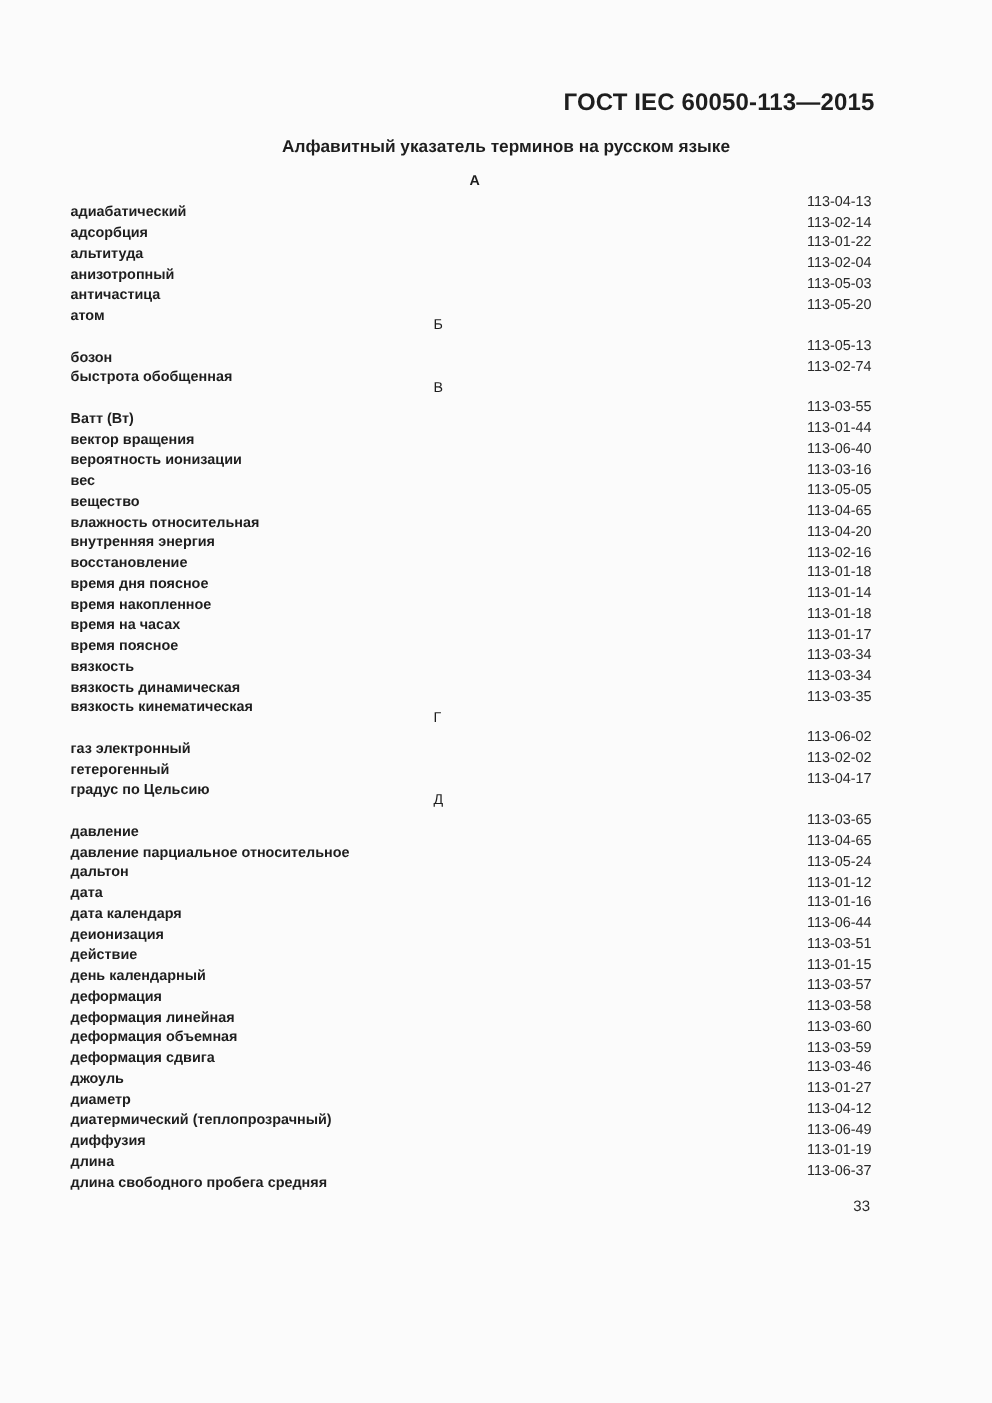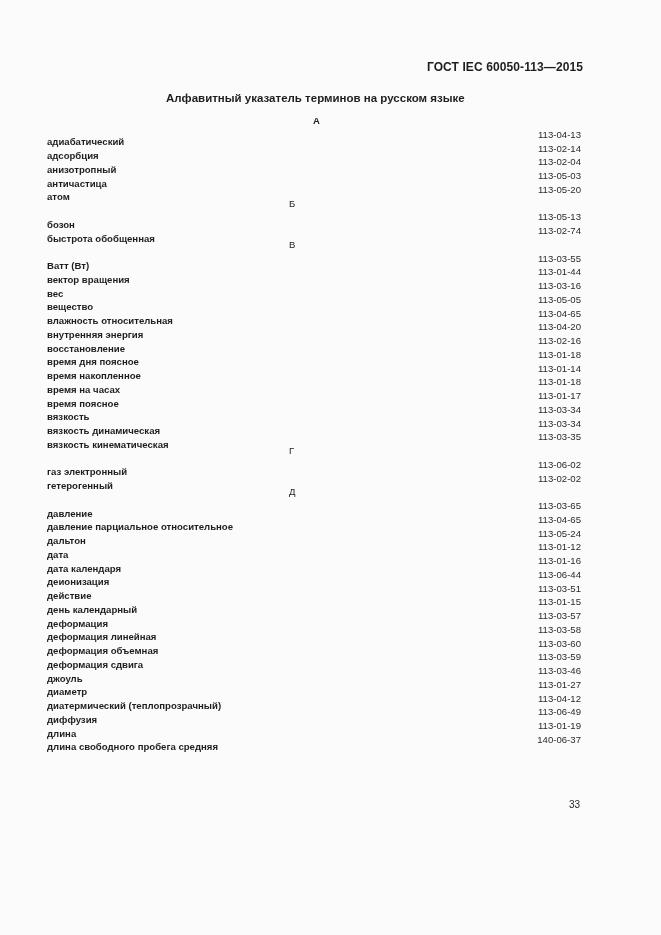--- a/index.html
+++ b/index.html
@@ -6,24 +6,24 @@
     body {
       width: 661px; height: 935px;
       background: #fbfbfb;
       position: relative;
       overflow: hidden;
       font-family: "Liberation Sans", sans-serif;
       color: #1e1e1e;
     }
     .doc-code {
       position: absolute; top: 60px; right: 78px;
-      font-size: 12px; font-weight: bold; letter-spacing: 0.1px;
+      font-size: 16px; font-weight: bold; letter-spacing: 0.1px;
     }
     .index-title {
-      position: absolute; top: 92px; left: 166px;
+      position: absolute; top: 92px; left: 188px;
       font-size: 11.5px; font-weight: bold;
     }
     .index-list {
       position: absolute; top: 114px; left: 47px; width: 534px;
     }
     .letter-head {
       height: 13.75px; line-height: 13.75px;
       font-size: 9.5px; font-weight: normal;
       position: relative;
     }
@@ -53,20 +53,24 @@
     </div>
     <div class="entry">
       <span class="term">адиабатический</span>
       <span class="code">113-04-13</span>
     </div>
     <div class="entry">
       <span class="term">адсорбция</span>
       <span class="code">113-02-14</span>
     </div>
     <div class="entry">
+      <span class="term">альтитуда</span>
+      <span class="code">113-01-22</span>
+    </div>
+    <div class="entry">
       <span class="term">анизотропный</span>
       <span class="code">113-02-04</span>
     </div>
     <div class="entry">
       <span class="term">античастица</span>
       <span class="code">113-05-03</span>
     </div>
     <div class="entry">
       <span class="term">атом</span>
       <span class="code">113-05-20</span>
@@ -87,20 +91,24 @@
     </div>
     <div class="entry">
       <span class="term">Ватт (Вт)</span>
       <span class="code">113-03-55</span>
     </div>
     <div class="entry">
       <span class="term">вектор вращения</span>
       <span class="code">113-01-44</span>
     </div>
     <div class="entry">
+      <span class="term">вероятность ионизации</span>
+      <span class="code">113-06-40</span>
+    </div>
+    <div class="entry">
       <span class="term">вес</span>
       <span class="code">113-03-16</span>
     </div>
     <div class="entry">
       <span class="term">вещество</span>
       <span class="code">113-05-05</span>
     </div>
     <div class="entry">
       <span class="term">влажность относительная</span>
       <span class="code">113-04-65</span>
@@ -145,20 +153,24 @@
       <span>Г</span>
     </div>
     <div class="entry">
       <span class="term">газ электронный</span>
       <span class="code">113-06-02</span>
     </div>
     <div class="entry">
       <span class="term">гетерогенный</span>
       <span class="code">113-02-02</span>
     </div>
+    <div class="entry">
+      <span class="term">градус по Цельсию</span>
+      <span class="code">113-04-17</span>
+    </div>
     <div class="letter-head">
       <span>Д</span>
     </div>
     <div class="entry">
       <span class="term">давление</span>
       <span class="code">113-03-65</span>
     </div>
     <div class="entry">
       <span class="term">давление парциальное относительное</span>
       <span class="code">113-04-65</span>
@@ -218,17 +230,17 @@
     <div class="entry">
       <span class="term">диффузия</span>
       <span class="code">113-06-49</span>
     </div>
     <div class="entry">
       <span class="term">длина</span>
       <span class="code">113-01-19</span>
     </div>
     <div class="entry">
       <span class="term">длина свободного пробега средняя</span>
-      <span class="code">140-06-37</span>
+      <span class="code">113-06-37</span>
     </div>
   </div>
 
 <div class="page-number">33</div>
 
 </body></html>

